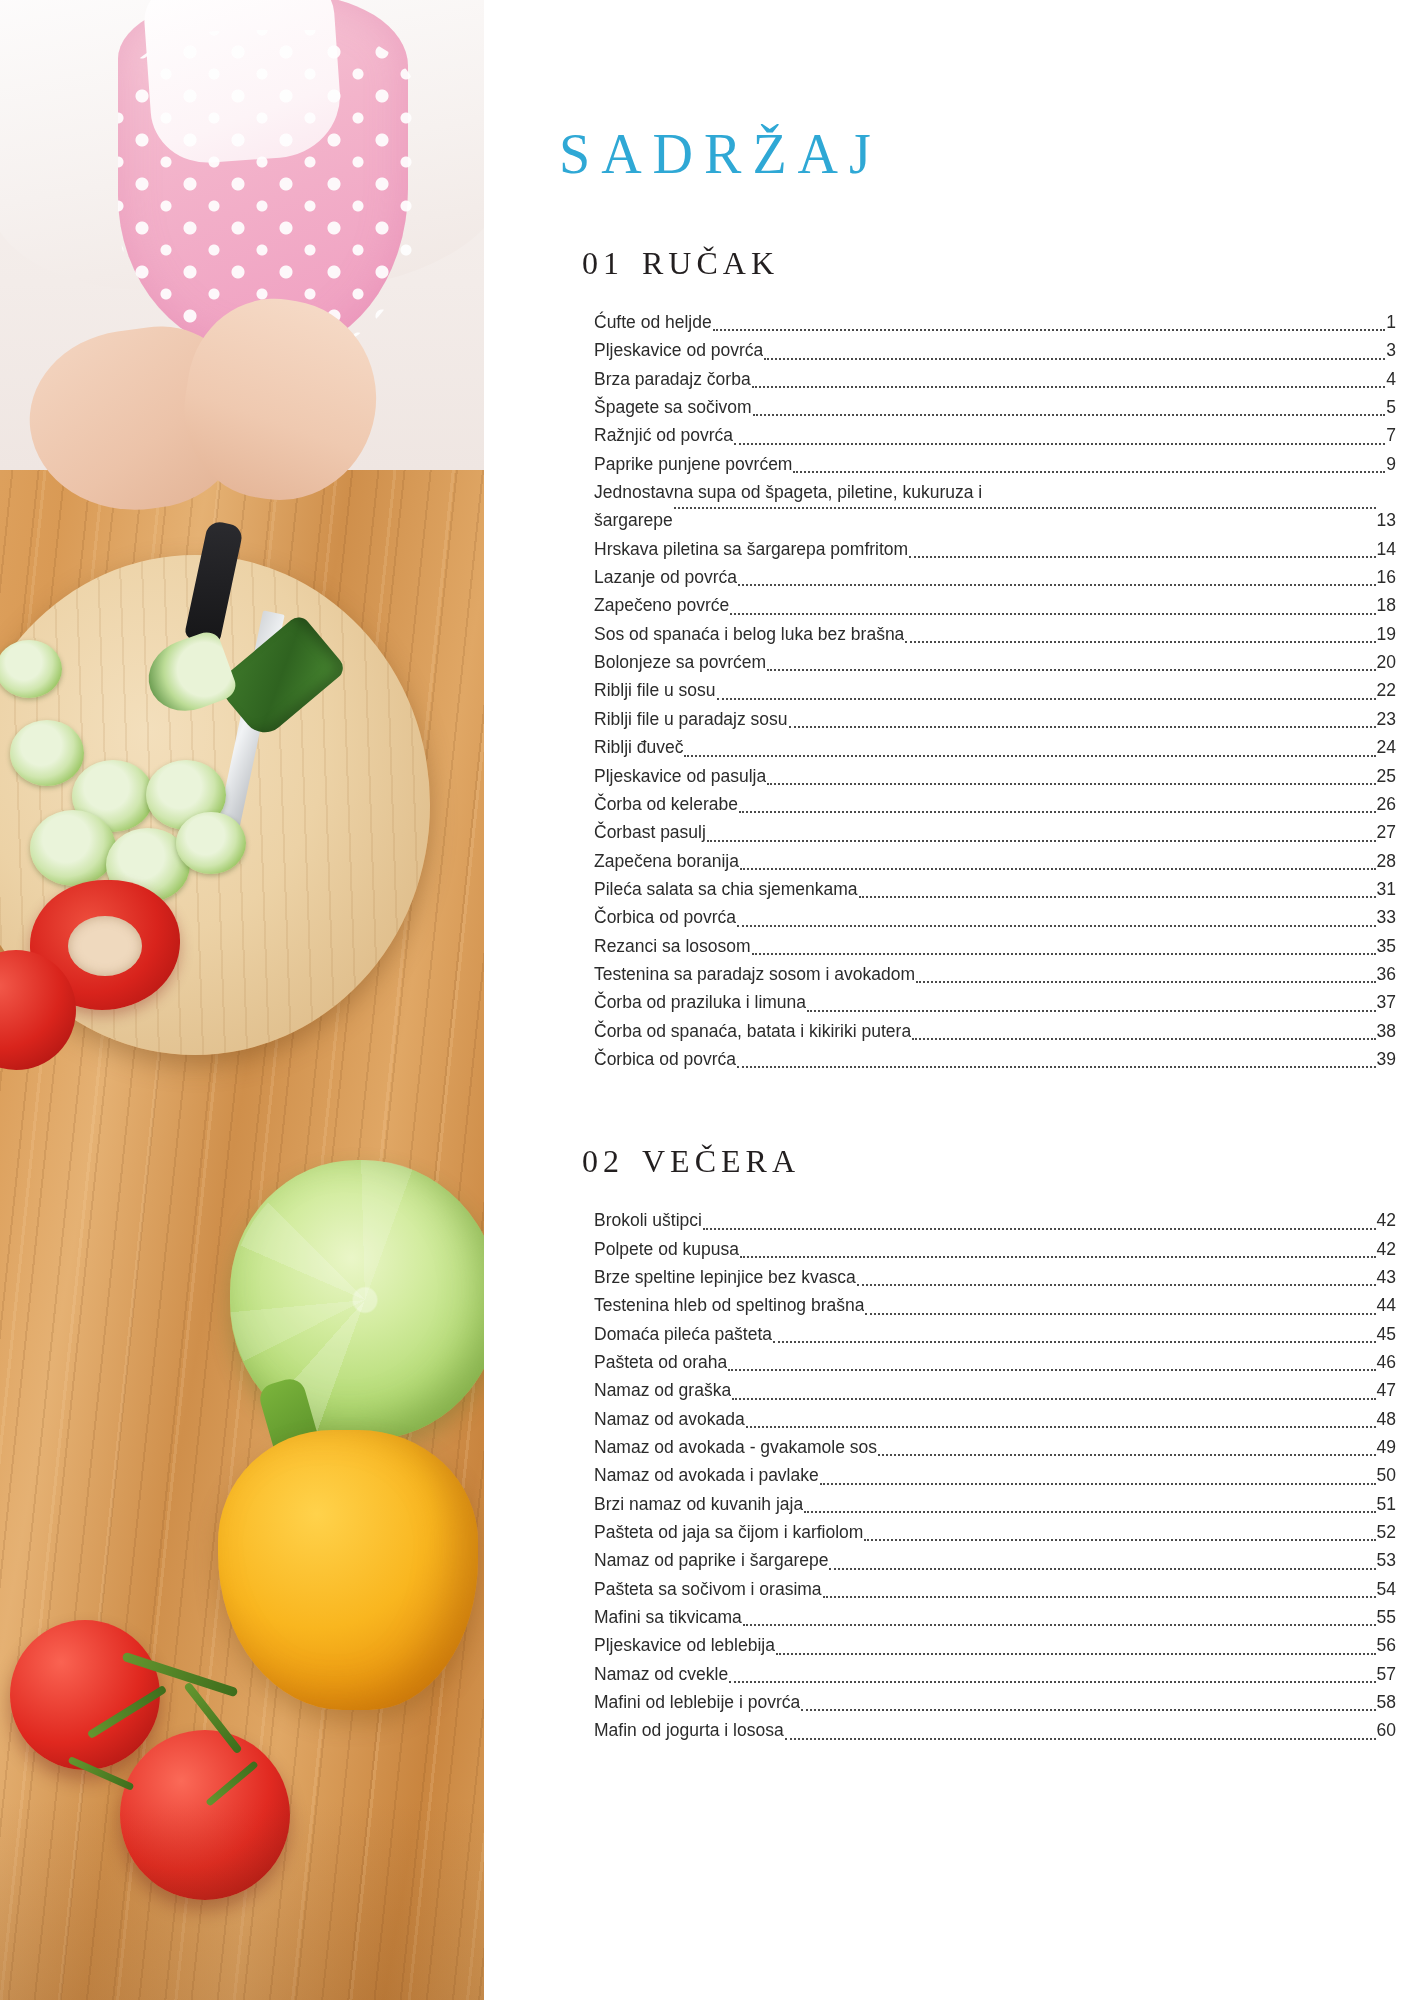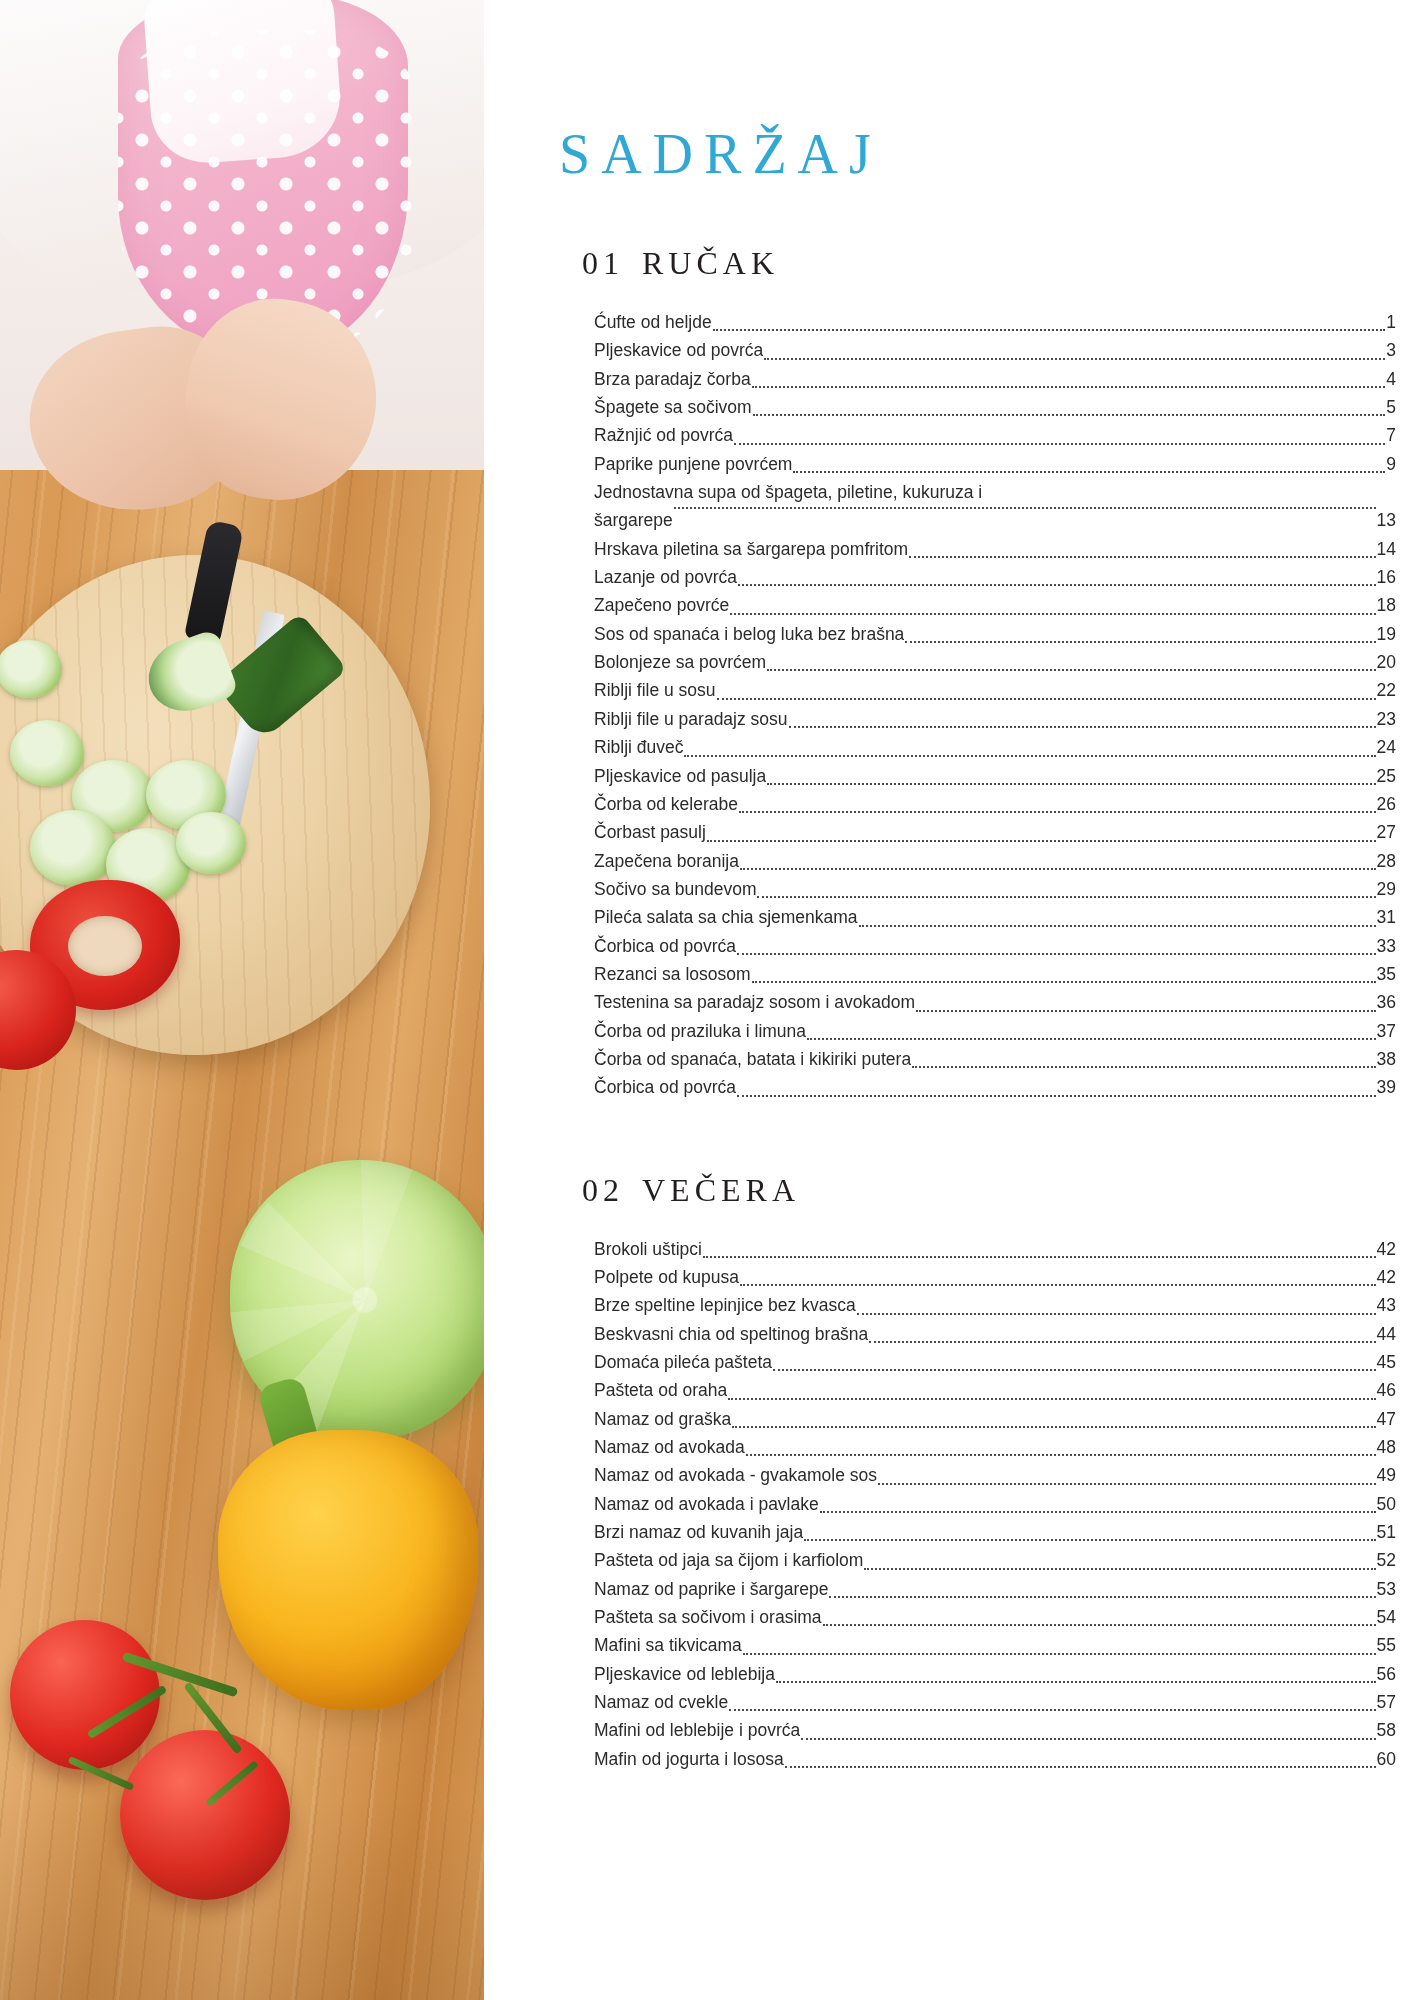--- a/index.html
+++ b/index.html
@@ -488,25 +488,20 @@
               <span class="entry-title">Čorbast pasulj</span>
               <span class="dots-fill"></span>
               <span class="entry-page">27</span>
             </li>
             <li class="toc-row">
               <span class="entry-title">Zapečena boranija</span>
               <span class="dots-fill"></span>
               <span class="entry-page">28</span>
             </li>
             <li class="toc-row">
-              <span class="entry-title">Sočivo sa bundevom</span>
-              <span class="dots-fill"></span>
-              <span class="entry-page">29</span>
-            </li>
-            <li class="toc-row">
               <span class="entry-title">Pileća salata sa chia sjemenkama</span>
               <span class="dots-fill"></span>
               <span class="entry-page">31</span>
             </li>
             <li class="toc-row">
               <span class="entry-title">Čorbica od povrća</span>
               <span class="dots-fill"></span>
               <span class="entry-page">33</span>
             </li>
             <li class="toc-row">
@@ -551,21 +546,21 @@
               <span class="entry-title">Polpete od kupusa</span>
               <span class="dots-fill"></span>
               <span class="entry-page">42</span>
             </li>
             <li class="toc-row">
               <span class="entry-title">Brze speltine lepinjice bez kvasca</span>
               <span class="dots-fill"></span>
               <span class="entry-page">43</span>
             </li>
             <li class="toc-row">
-              <span class="entry-title">Beskvasni chia od speltinog brašna</span>
+              <span class="entry-title">Testenina hleb od speltinog brašna</span>
               <span class="dots-fill"></span>
               <span class="entry-page">44</span>
             </li>
             <li class="toc-row">
               <span class="entry-title">Domaća pileća pašteta</span>
               <span class="dots-fill"></span>
               <span class="entry-page">45</span>
             </li>
             <li class="toc-row">
               <span class="entry-title">Pašteta od oraha</span>

